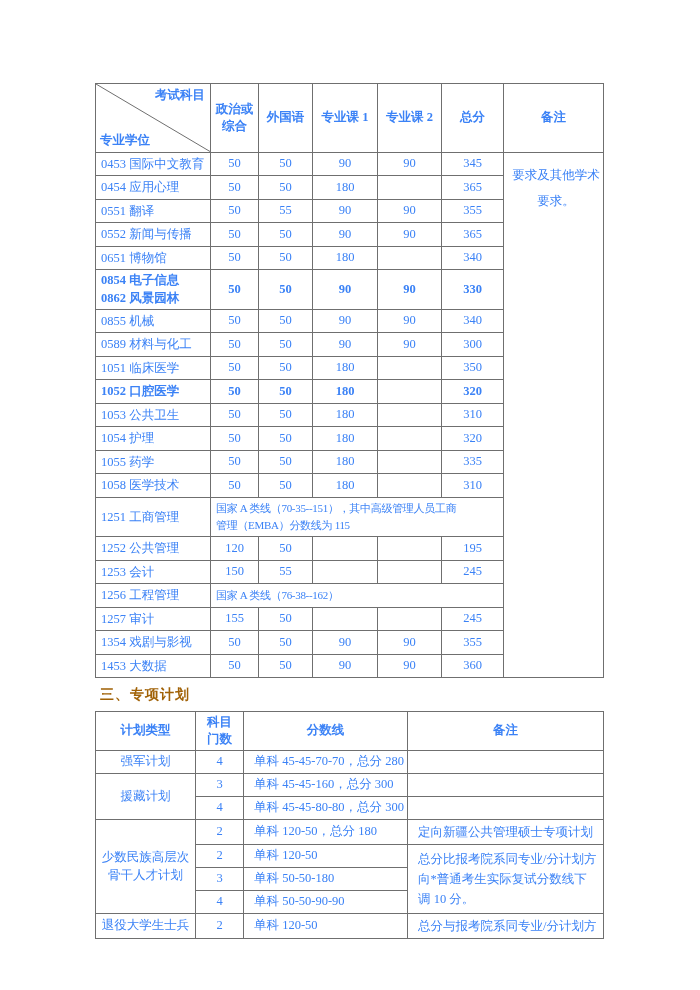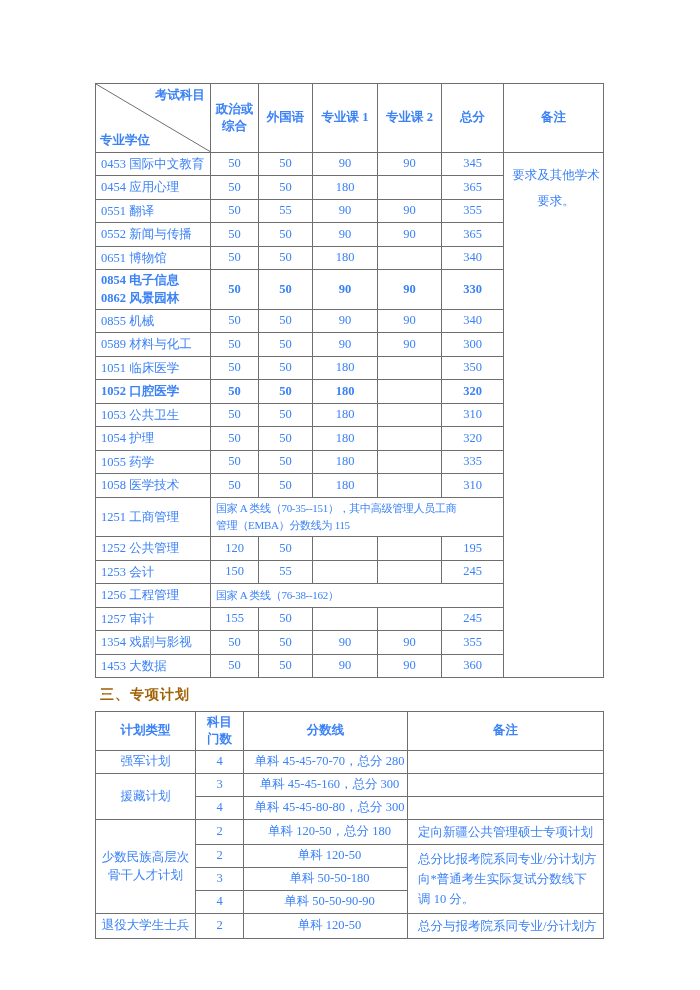--- a/index.html
+++ b/index.html
@@ -13,21 +13,21 @@
     border:1px solid #6f6f6f;padding:0 4px;text-align:center;vertical-align:middle;
     white-space:pre-line;overflow:hidden;line-height:1.35;
   }
   thead th{font-weight:bold;padding:2px}
   #t1 thead tr{height:40px}
   #t2 thead tr{height:37px}
   td.lbl{text-align:left;padding:1px 2px 1px 5px;line-height:1.45}
   td.span5{text-align:left;padding:2px 5px;font-size:11px;letter-spacing:-0.3px;line-height:1.55}
   td.rmk1{text-align:center;vertical-align:top;padding:9px 2px 0 7px;line-height:26px}
   td.rmk2{text-align:left;padding:2px 4px 2px 10px;line-height:1.6}
-  td.score{text-align:center;padding:1px 2px 1px 10px;white-space:pre}
+  td.score{text-align:left;padding:1px 2px 1px 10px;white-space:pre}
   td.ctr{line-height:1.5}
   .heading{font-weight:bold;font-size:14px;line-height:18px;margin:8px 0 7px 5px;color:#a16207;letter-spacing:1px}
   th.corner{position:relative;padding:0}
   th.corner svg{position:absolute;left:0;top:0;width:100%;height:100%;display:block}
   th.corner .ct{position:absolute;top:3px;right:5px;font-weight:bold}
   th.corner .cb{position:absolute;bottom:3px;left:4px;font-weight:bold}
 </style>
 </head>
 <body>
 

